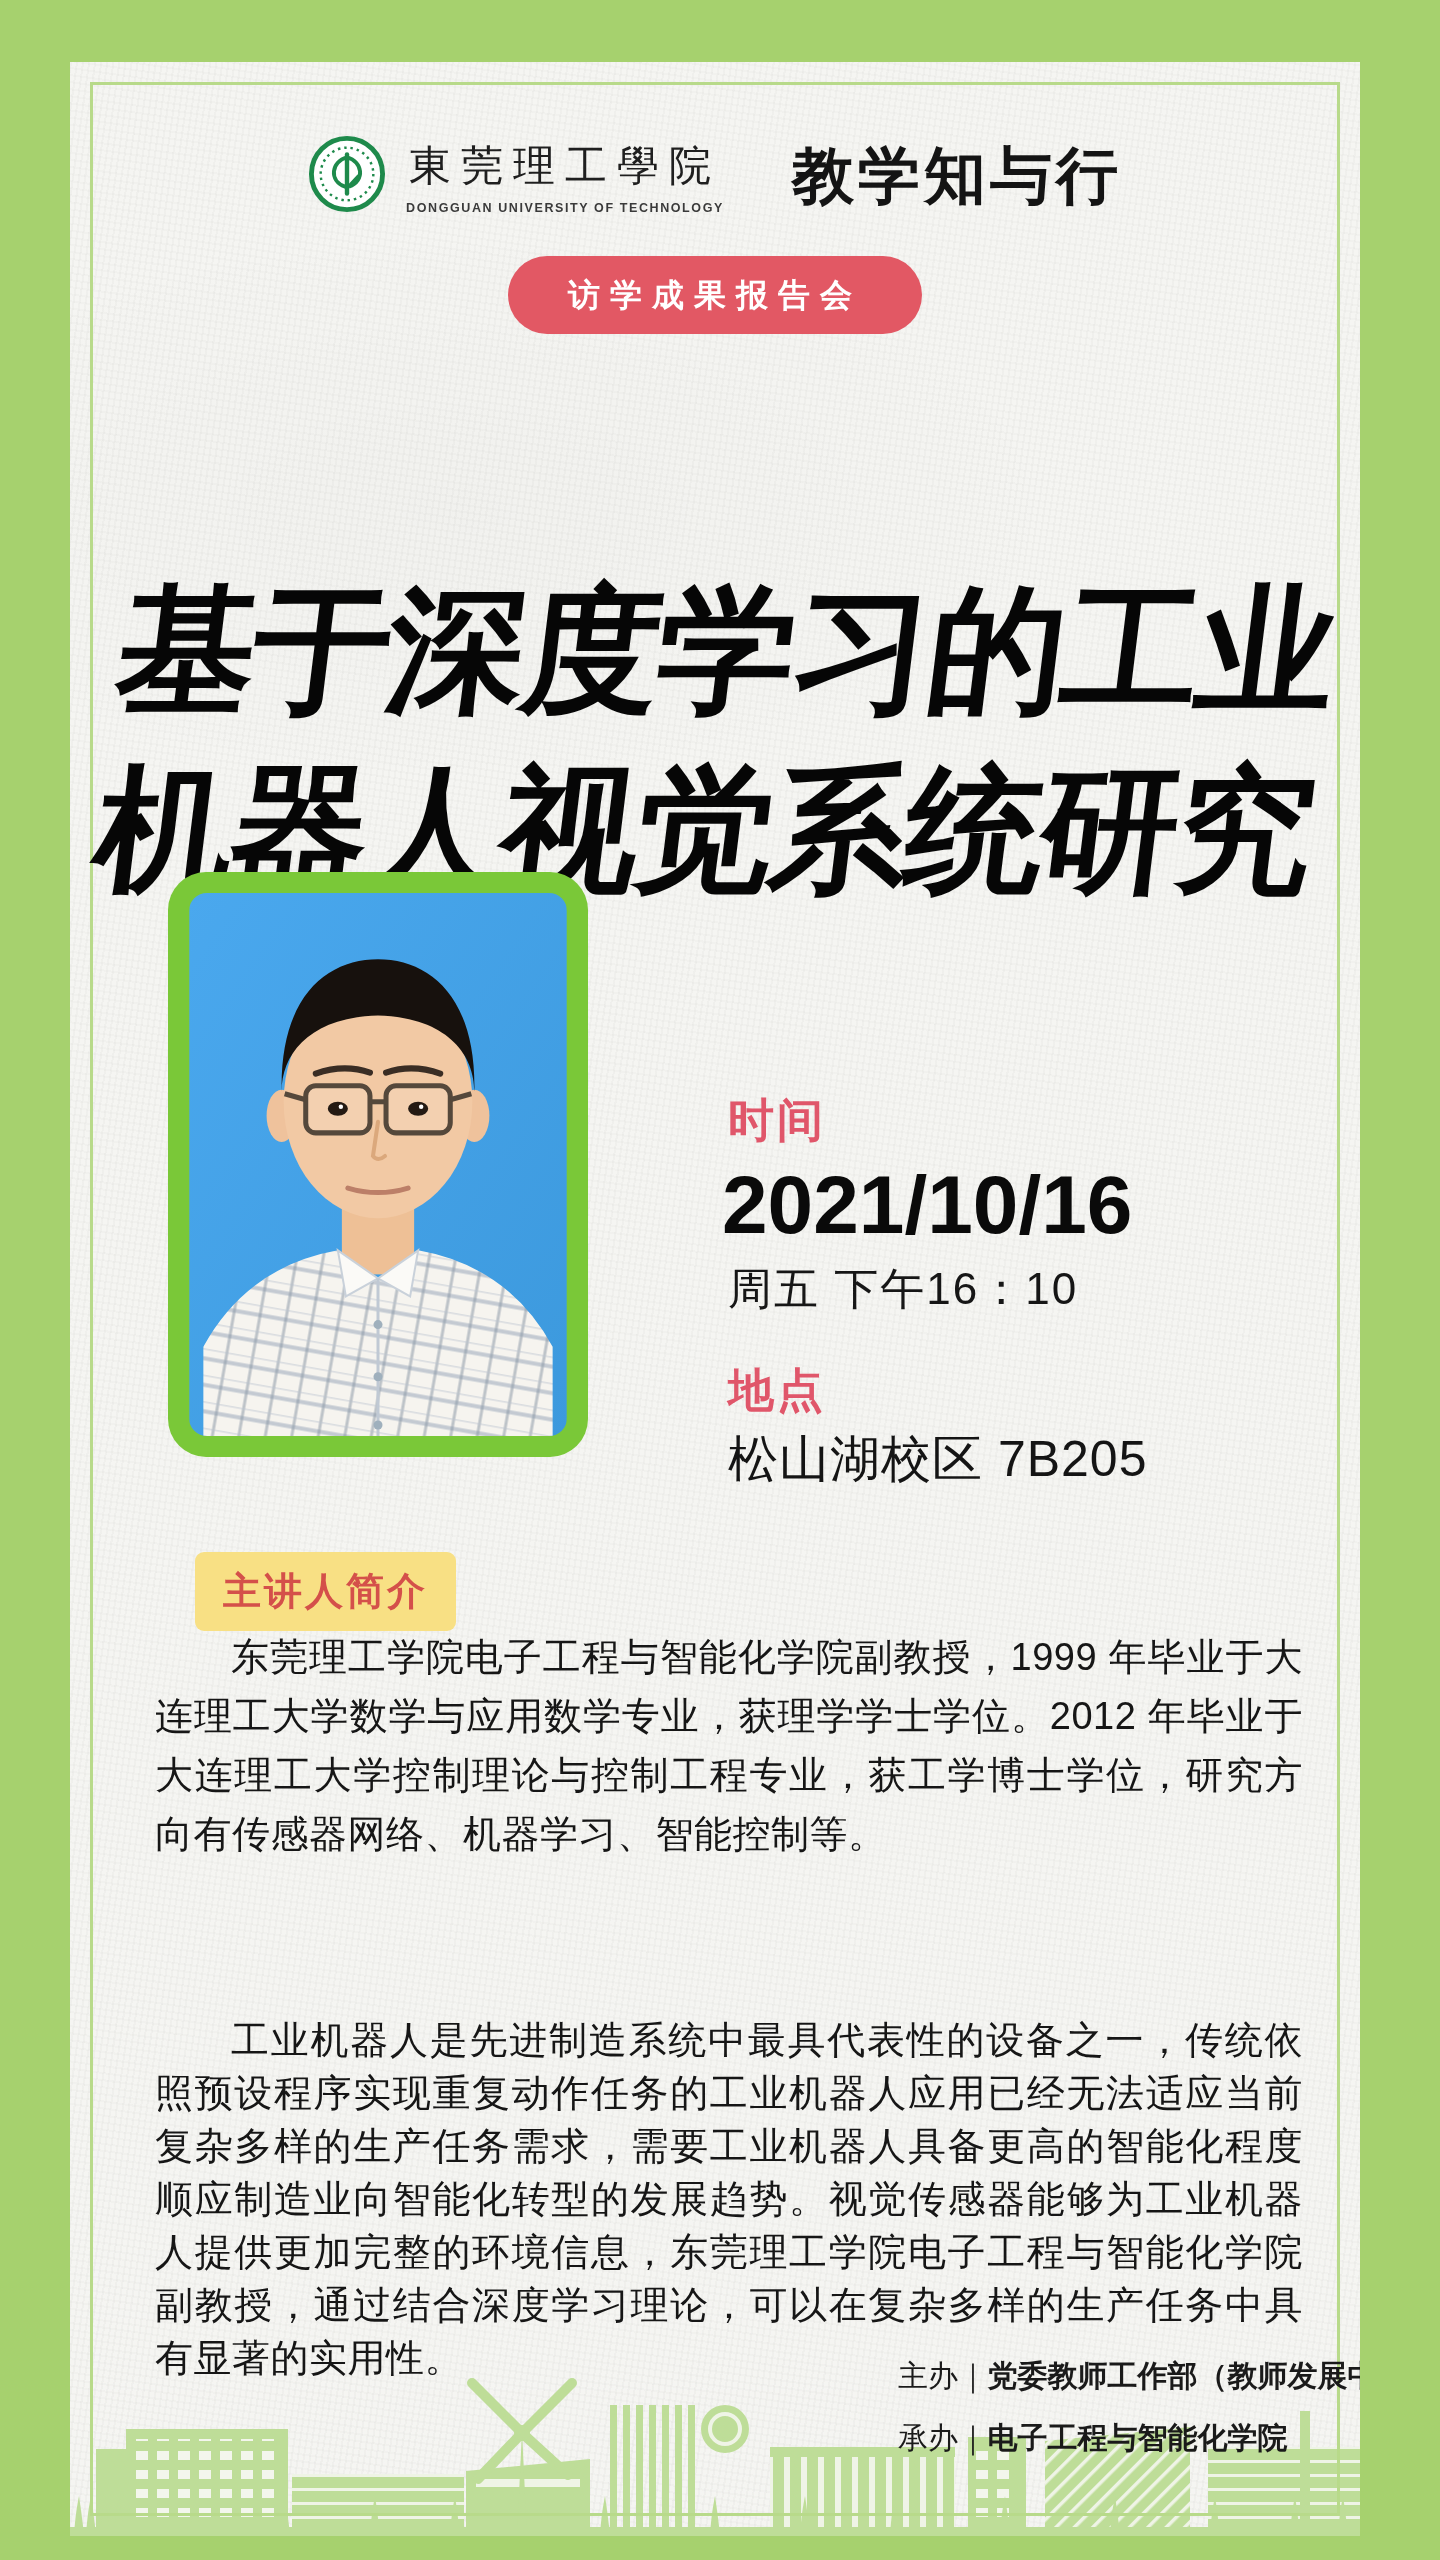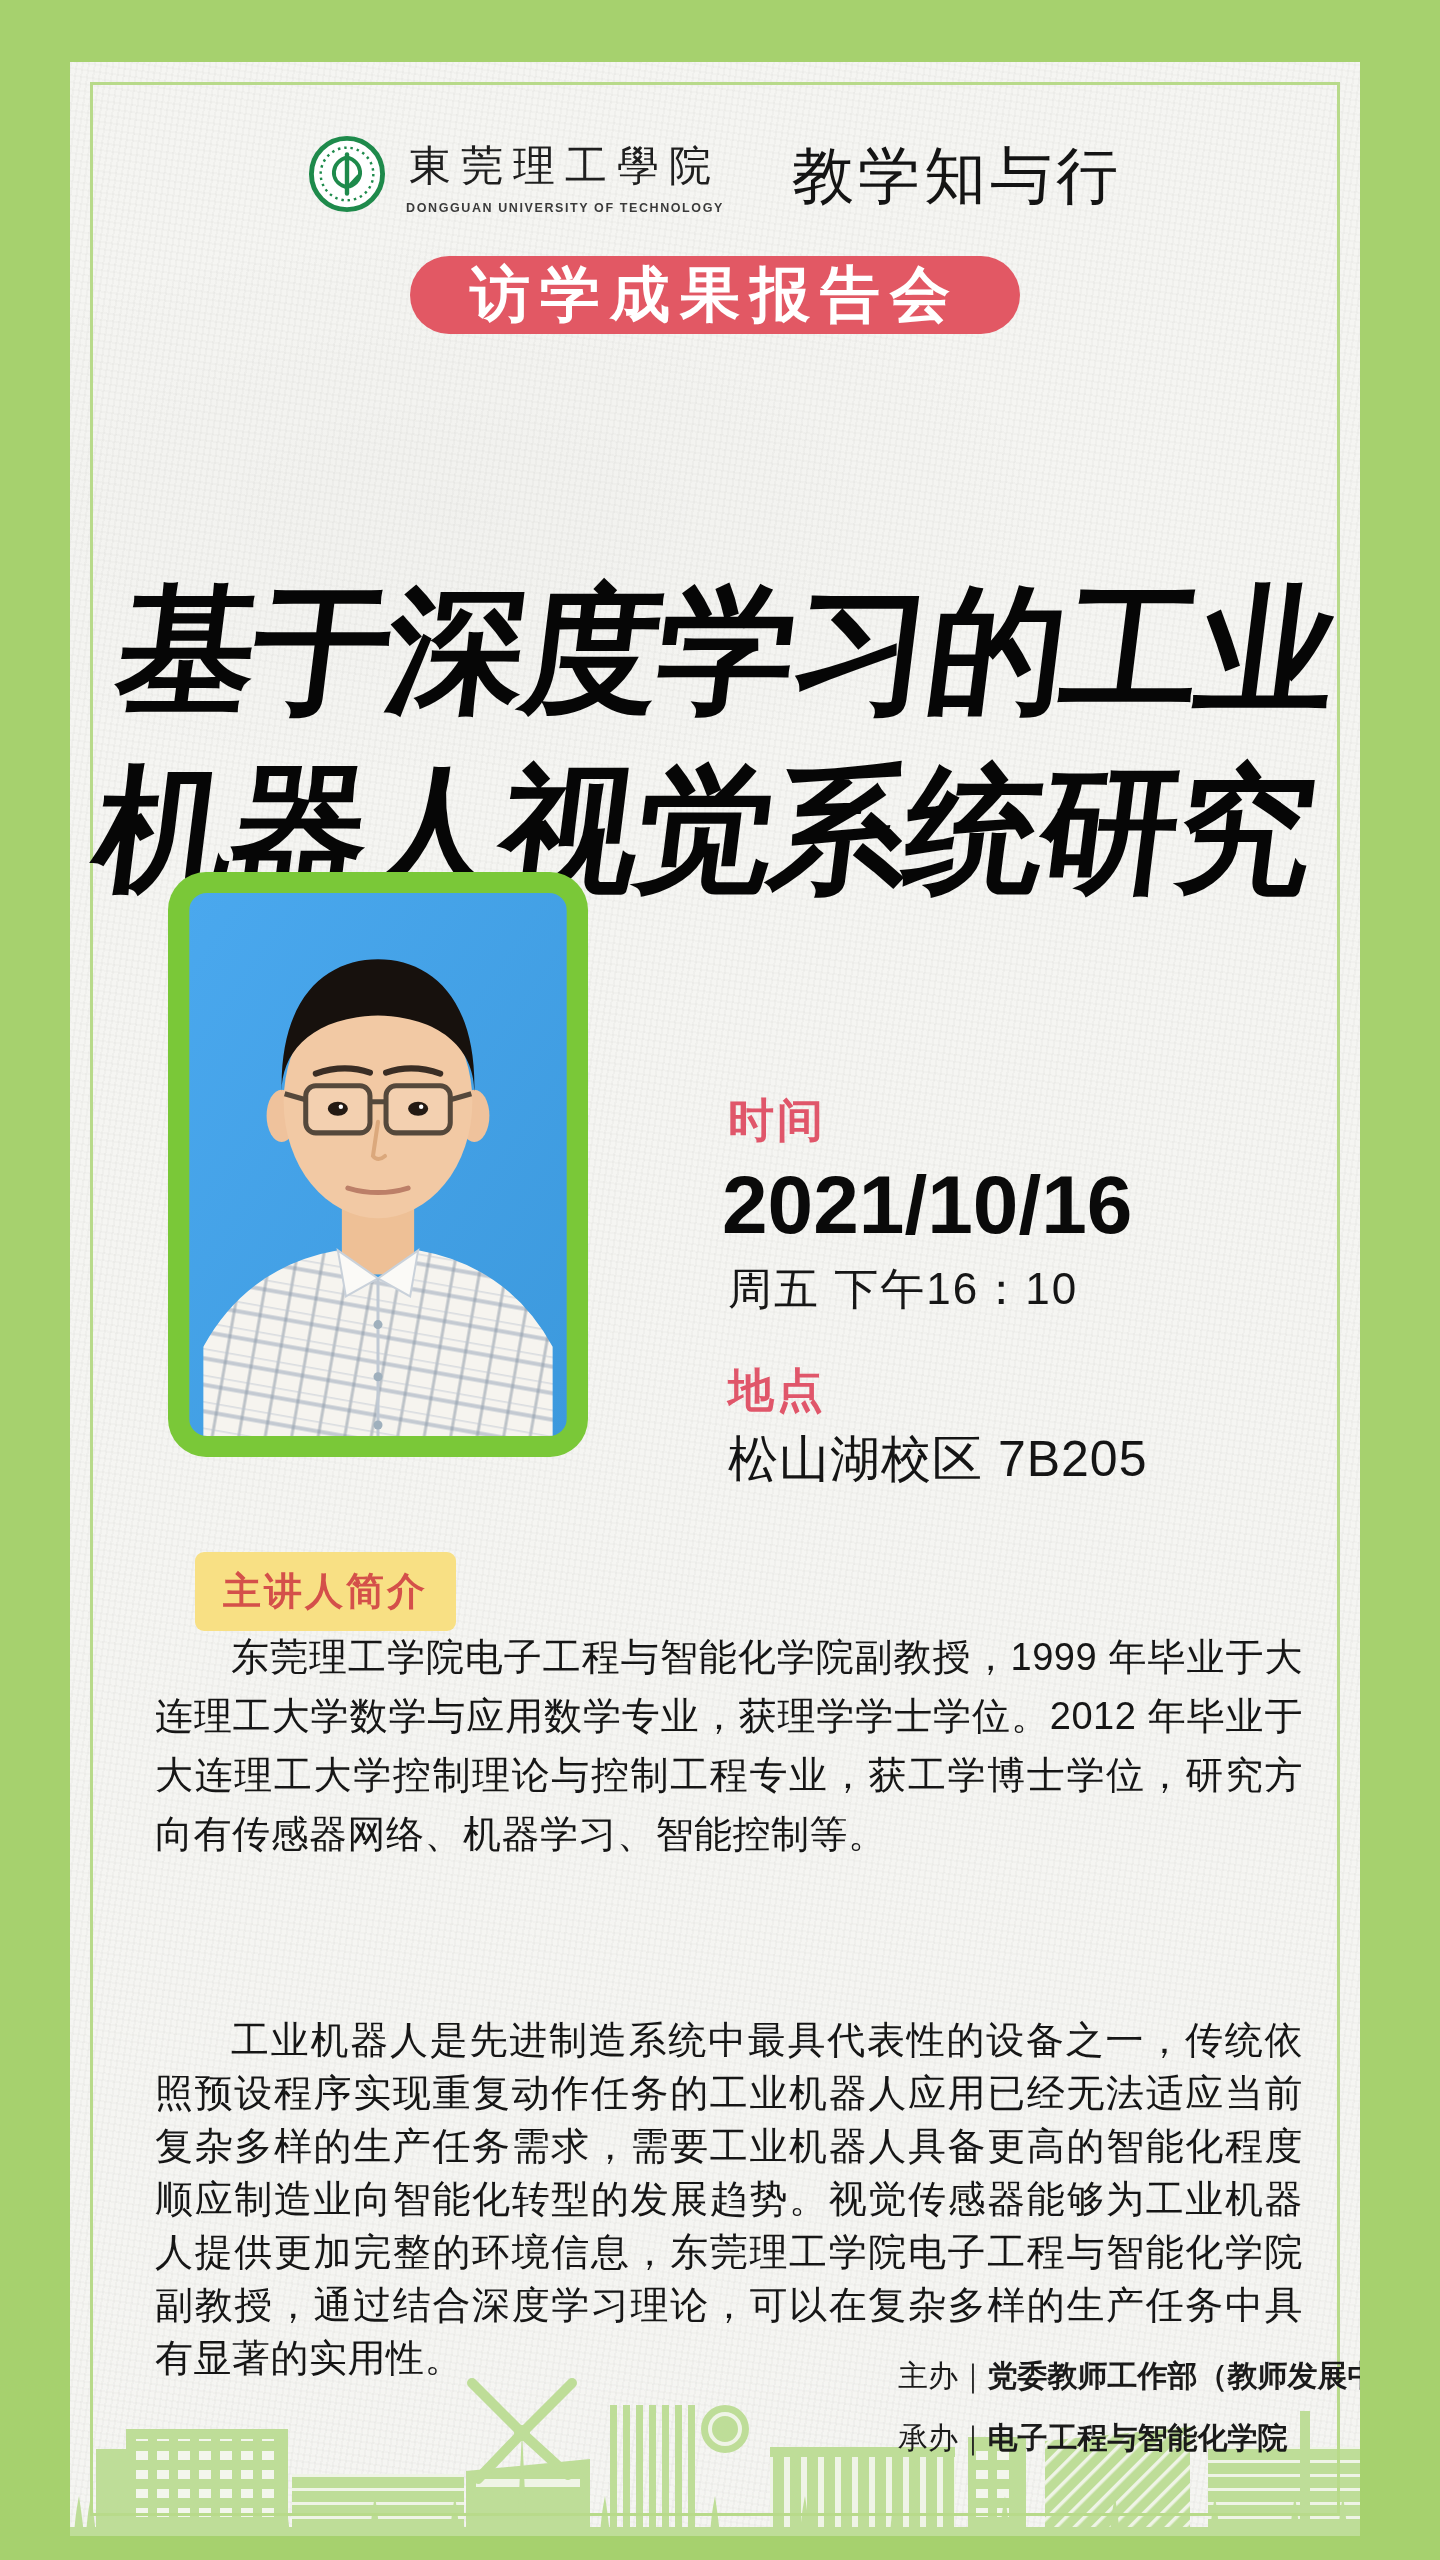--- a/index.html
+++ b/index.html
@@ -15,25 +15,25 @@
   .content{position:absolute;inset:0;z-index:3;}
 
   
   .header{position:absolute;top:72px;left:0;right:0;display:flex;justify-content:center;
           align-items:center;gap:42px;}
   .logo-group{display:flex;align-items:center;gap:20px;}
   .uni-names{display:flex;flex-direction:column;align-items:center;}
   .uni-zh{font-size:42px;letter-spacing:10px;color:#1f1f1f;font-weight:500;
           font-family:Liberation Serif, serif;}
   .uni-en{font-size:12.5px;letter-spacing:1.6px;color:#3a3a3a;margin-top:7px;font-weight:700;}
-  .program{font-size:62px;font-weight:400;color:#141414;letter-spacing:4px;margin-left:26px;}
+  .program{font-size:62px;font-weight:700;color:#141414;letter-spacing:4px;margin-left:26px;}
 
   
   .event-badge{position:absolute;top:194px;left:50%;transform:translateX(-50%);
-    background:#e25864;color:#ffffff;font-size:60px;font-weight:700;letter-spacing:10px;
+    background:#e25864;color:#ffffff;font-size:32px;font-weight:700;letter-spacing:10px;
     height:78px;line-height:78px;padding:0 60px;border-radius:40px;white-space:nowrap;text-align:center;}
 
   
   .lecture-title{position:absolute;top:498px;left:0;right:0;text-align:center;
     font-size:138px;line-height:180px;font-weight:900;color:#060606;
     transform:skewX(-7deg);letter-spacing:-3px;white-space:nowrap;}
 
   
   .photo-frame{position:absolute;left:98px;top:810px;width:420px;height:585px;
     background:#7ac838;border-radius:38px;box-sizing:border-box;padding:21px;}

